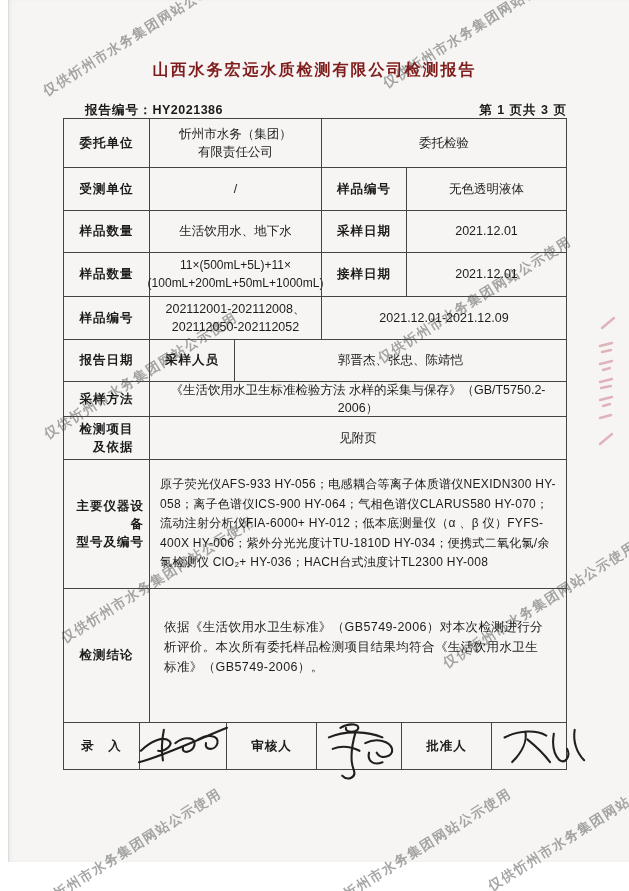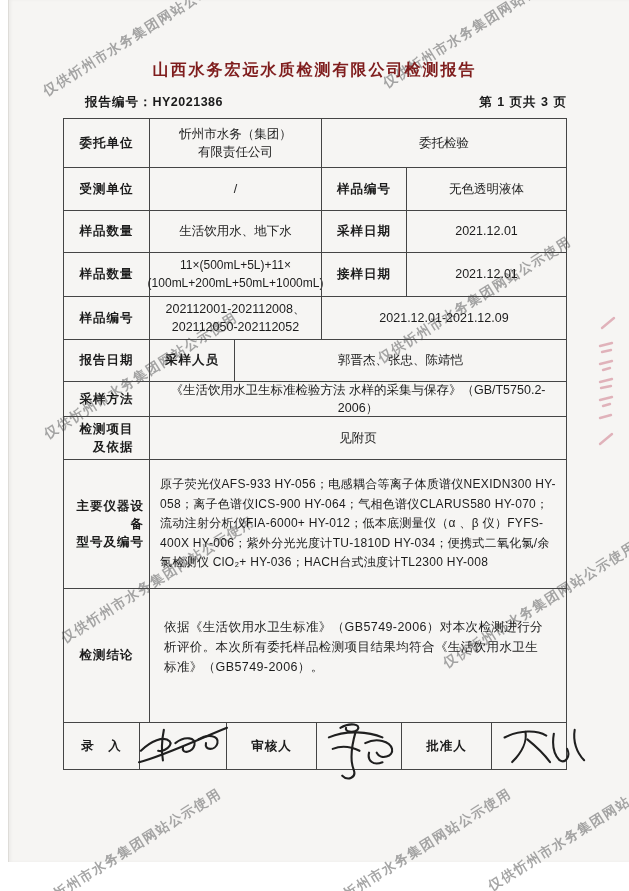--- a/index.html
+++ b/index.html
@@ -17,21 +17,21 @@
     position:absolute;white-space:nowrap;font-size:13.5px;letter-spacing:1.5px;
     color:#8d8d8d;opacity:.78;font-weight:bold;
     transform:translate(-50%,-50%) rotate(-32deg);pointer-events:none;
   }
   
   .title{
     position:absolute;left:0;top:60px;width:100%;text-align:center;
     font-size:16px;font-weight:bold;letter-spacing:2px;color:#7f1d1d;margin:0;
   }
   .meta{
-    position:absolute;left:85px;top:94px;width:482px;
+    position:absolute;left:85px;top:102px;width:482px;
     display:flex;justify-content:space-between;align-items:baseline;
     font-size:12.5px;color:#1a1a1a;
   }
   .meta .num-label{font-weight:bold;letter-spacing:1px;}
   .meta .num-value{font-weight:bold;letter-spacing:.5px;}
   .meta .pageinfo{font-weight:bold;letter-spacing:1px;}
   
   .report-table{
     position:absolute;left:63px;top:118px;width:504px;box-sizing:border-box;
     border:1px solid #454545;

